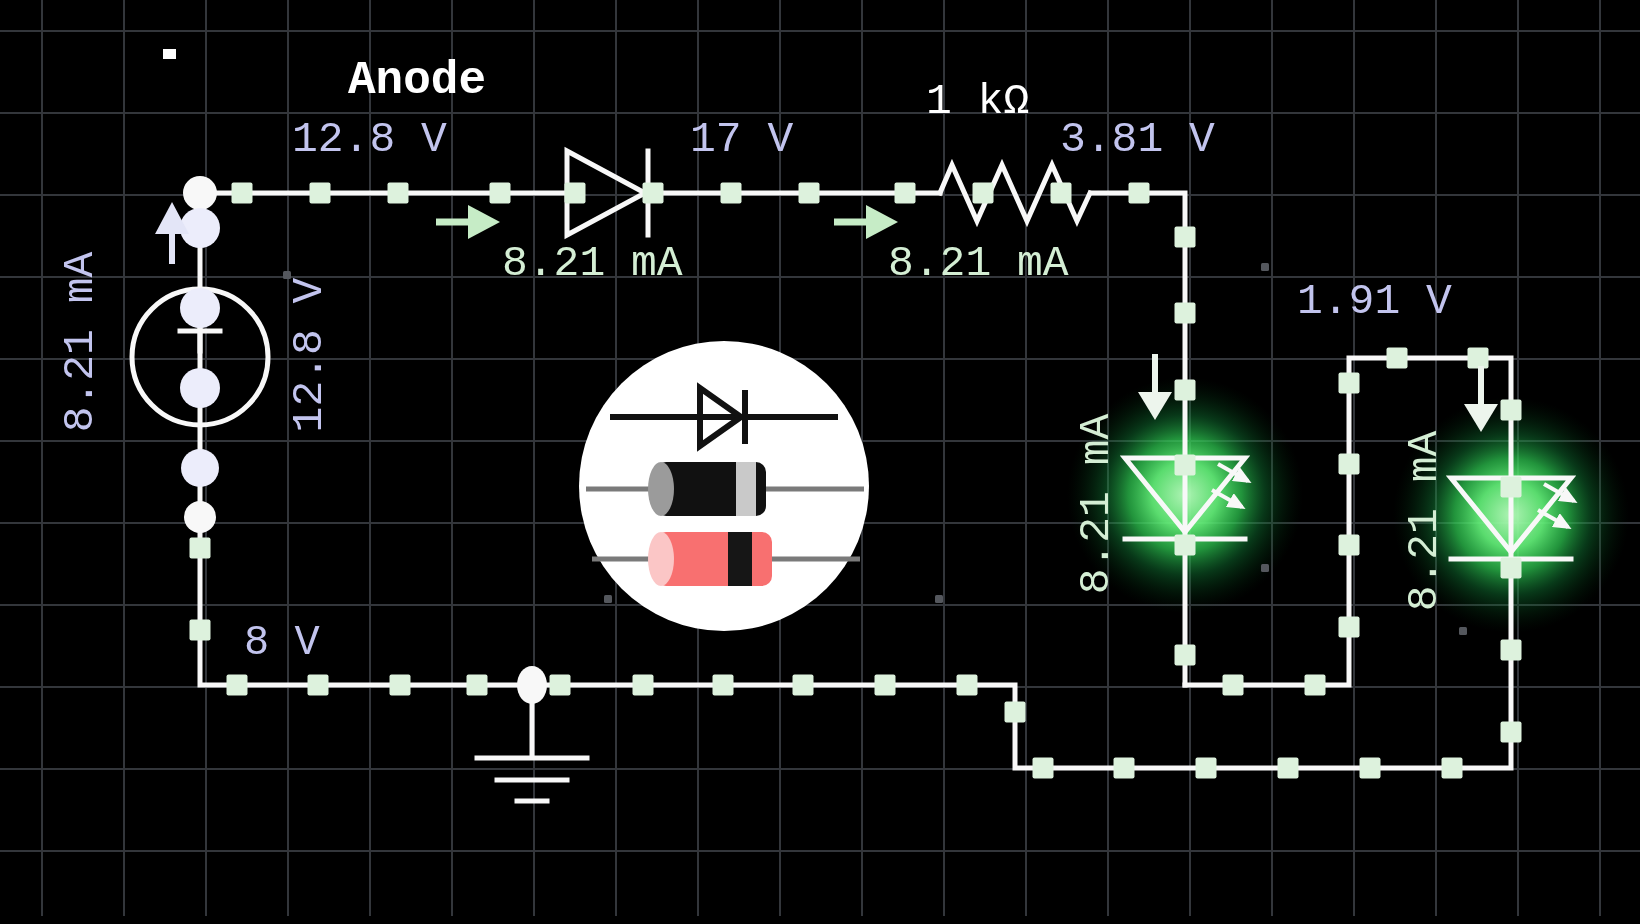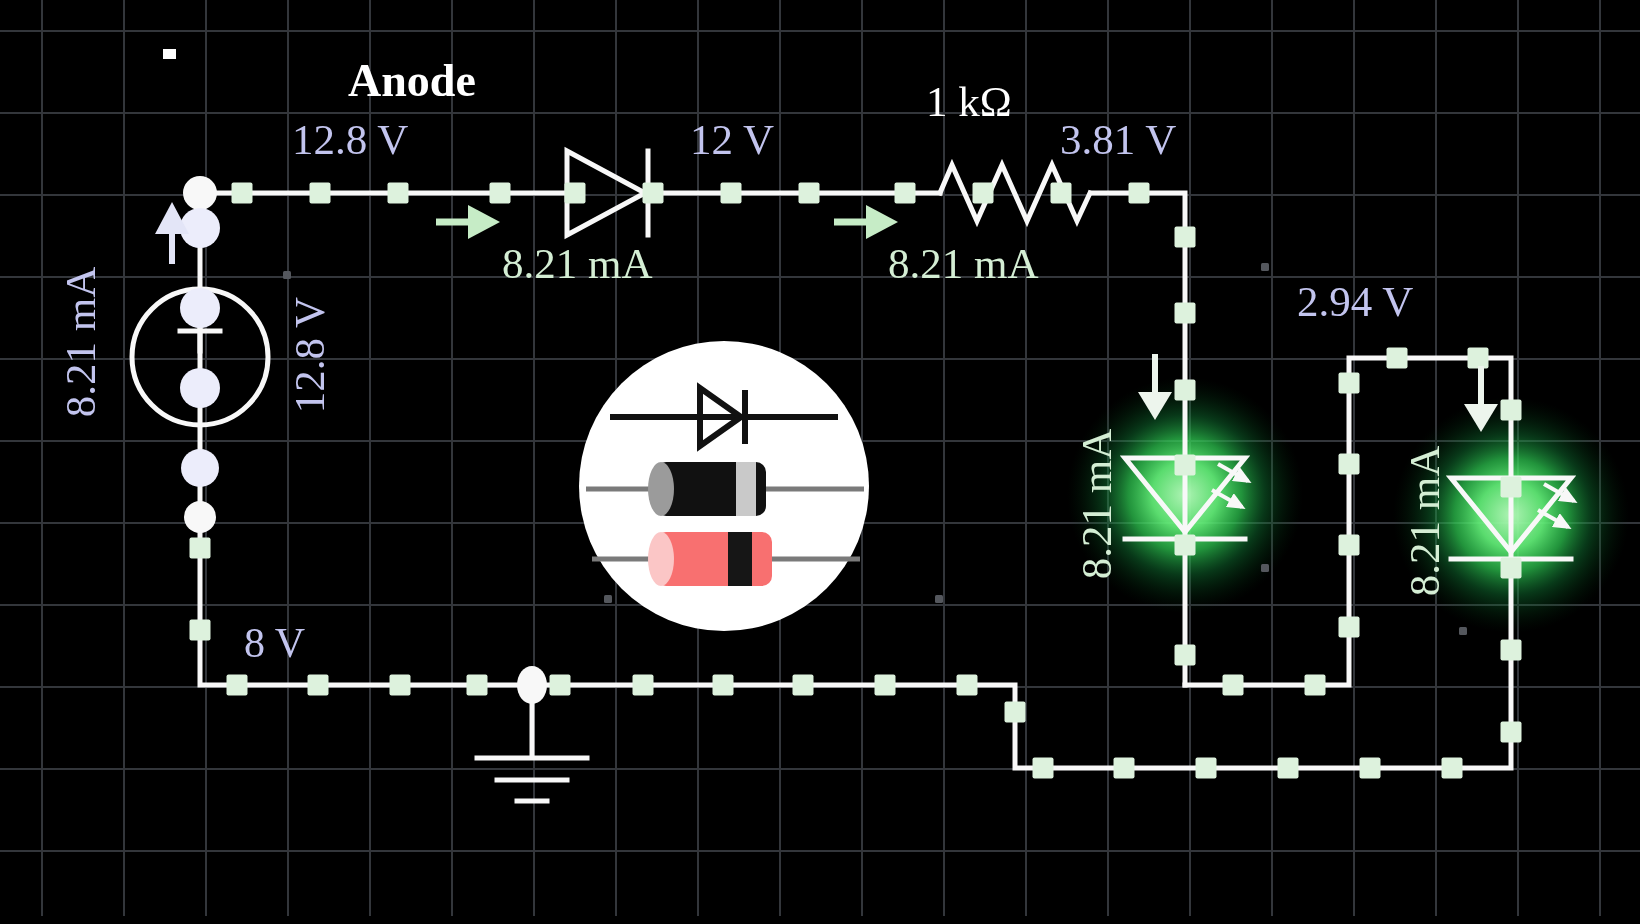--- a/index.html
+++ b/index.html
@@ -4,21 +4,21 @@
 <style>
   html,body{margin:0;padding:0;background:#000;}
   .canvas{
     position:relative;width:1640px;height:916px;overflow:hidden;
     background-color:var(--bg,#000);
     background-image:
       linear-gradient(to right, var(--grid,#33363b) 2px, transparent 2px),
       linear-gradient(to bottom, var(--grid,#33363b) 2px, transparent 2px);
     background-size:82px 82px;
     background-position:41px 30px;
-    font-family:Liberation Serif, serif;
+    font-family:Liberation Mono, monospace;
   }
   .circuit{position:absolute;left:0;top:0;}
   .wire{stroke:var(--wire,#f8f8f8);stroke-width:5;fill:none;stroke-linecap:square;stroke-linejoin:miter;}
   .fillwire{fill:var(--wire,#f8f8f8);}
   .sq{fill:var(--dot,#ddf2dd);}
   .graydot{fill:#54575d;}
   .srcdot{fill:var(--srcdot,#ecedfb);}
   .gstem{stroke:var(--arrow,#c6ecc6);stroke-width:7;}
   .garrow{fill:var(--arrow,#c6ecc6);}
   .wstem{stroke:var(--downarrow,#edf5ed);stroke-width:6;}
@@ -213,24 +213,24 @@
         <line class="lead" x1="592" y1="559" x2="860" y2="559"></line>
         <rect x="656" y="532" width="116" height="54" rx="10" fill="var(--dred,#f87070)"></rect>
         <rect x="728" y="532" width="24" height="54" fill="var(--dblk,#161616)"></rect>
         <ellipse cx="661" cy="559" rx="13" ry="27" fill="var(--dpink,#fbc6c6)"></ellipse>
       </g>
     </g>
   </svg>
 
   <div class="lbl hdr" style="left:348px;top:58px;">Anode</div>
   <div class="lbl lav" style="left:292px;top:118px;">12.8 V</div>
-  <div class="lbl lav" style="left:690px;top:118px;">12 V</div>
+  <div class="lbl lav" style="left:690px;top:118px;">17 V</div>
   <div class="lbl wht" style="left:926px;top:80px;">1 kΩ</div>
   <div class="lbl lav" style="left:1060px;top:118px;">3.81 V</div>
-  <div class="lbl lav" style="left:1297px;top:280px;">2.94 V</div>
+  <div class="lbl lav" style="left:1297px;top:280px;">1.91 V</div>
   <div class="lbl lav" style="left:244px;top:622px;font-size:42px;">8 V</div>
   <div class="lbl grn" style="left:502px;top:242px;">8.21 mA</div>
   <div class="lbl grn" style="left:888px;top:242px;">8.21 mA</div>
 
   <div class="vlab lav" style="left:80px;top:342px;">8.21 mA</div>
   <div class="vlab lav" style="left:309px;top:355px;">12.8 V</div>
   <div class="vlab grn" style="left:1096px;top:504px;">8.21 mA</div>
   <div class="vlab grn" style="left:1424px;top:521px;">8.21 mA</div>
 
   <div class="speck"></div>

